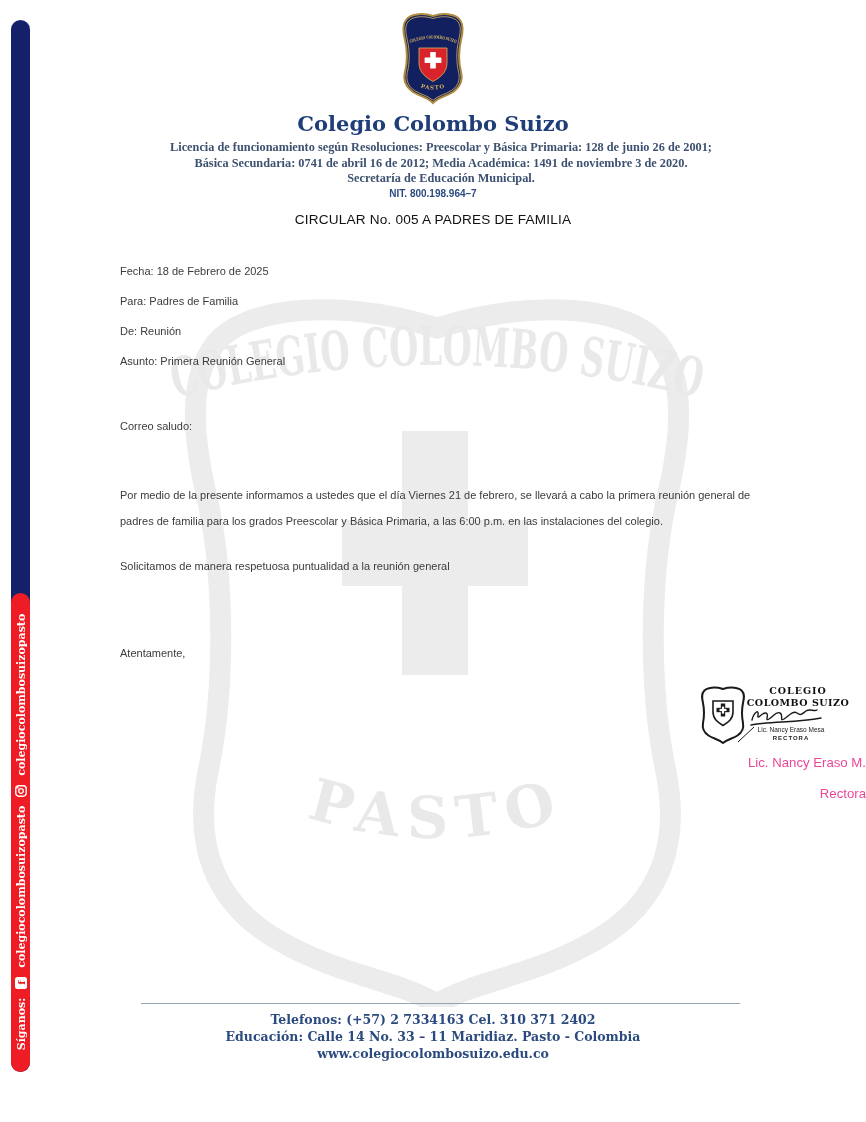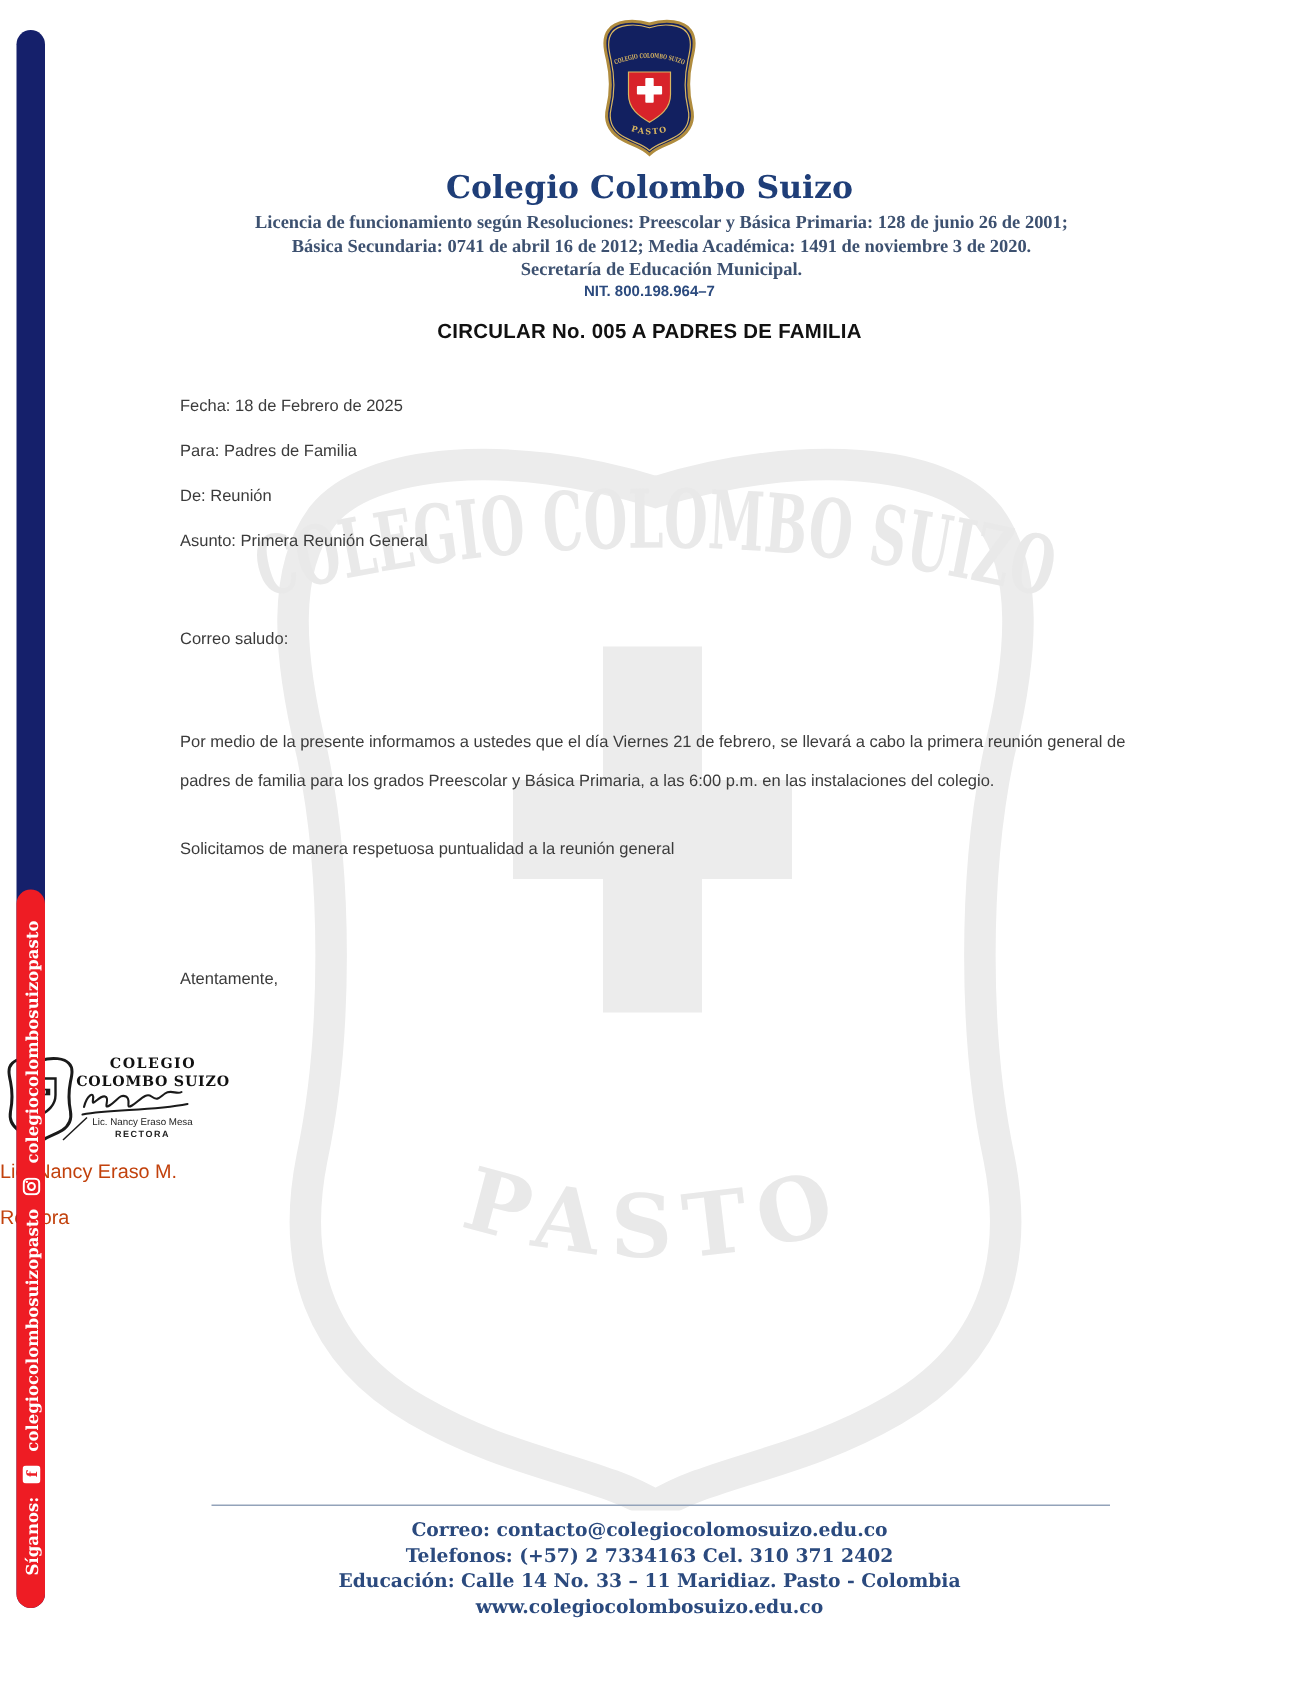--- a/index.html
+++ b/index.html
@@ -12,31 +12,31 @@
         transform:rotate(-90deg);display:flex;align-items:center;justify-content:center;gap:9px;
         z-index:5;color:#fff;font-family:"DejaVu Serif",serif;font-weight:bold;font-size:11px;white-space:nowrap;}
   .social-strip svg{flex:0 0 auto;}
   
   .watermark{position:absolute;left:150px;top:262px;z-index:0;}
   
   .header{position:absolute;left:0;top:12px;width:100%;text-align:center;z-index:2;}
   .school-name{font-family:"DejaVu Serif",serif;font-weight:bold;font-size:21px;color:#1f3e78;margin-top:2px;}
   .license{font-family:Liberation Serif, serif;font-weight:bold;font-size:12.3px;color:#3d5170;line-height:15.5px;margin-top:4px;margin-left:16px;}
   .nit{font-family:Liberation Sans, sans-serif;font-weight:bold;font-size:10px;color:#2b4a7e;margin-top:1px;}
-  .doc-title{font-size:13.6px;font-weight:bold;color:#111;margin-top:13px;letter-spacing:0.2px;}
+  .doc-title{font-size:13.6px;font-weight:normal;color:#111;margin-top:13px;letter-spacing:0.2px;}
   
   .letter{position:absolute;left:120px;top:264px;width:635px;z-index:2;color:#3b3b3b;font-size:11px;}
   .letter p{margin:0;line-height:15px;}
   .l-para{margin-top:15px !important;}
   .l-saludo{margin-top:50px !important;}
   .l-body{margin-top:48px !important;line-height:26px !important;}
   .l-body2{margin-top:25px !important;}
   .l-cierre{margin-top:72px !important;}
   
-  .sig-block{position:absolute;left:0;top:700px;width:100%;text-align:left;z-index:2;color:#c2410c;font-size:13.2px;}
+  .sig-block{position:absolute;left:0;top:682px;width:100%;text-align:right;z-index:2;color:#ec4899;font-size:13.2px;}
   .sig-name{margin-top:4px;}
   .sig-role{margin-top:16px;}
   
   .footer-divider{position:absolute;left:141px;top:1003px;width:599px;height:1px;background:#93a3ba;z-index:2;}
   .footer{position:absolute;left:0;top:1011px;width:100%;text-align:center;z-index:2;
         font-family:"DejaVu Serif",serif;font-weight:bold;font-size:12.5px;color:#2b4a7e;line-height:17px;}
   .footer .lbl{font-weight:bold;}
   .footer .val{font-weight:normal;font-weight:bold;}
 </style>
 </head>
@@ -143,19 +143,18 @@
       <path d="M 42,60 L 58,45" fill="none" stroke="#1a1a1a" stroke-width="1"></path>
       <text x="95" y="50" font-family="Liberation Sans, sans-serif" font-size="6.5" fill="#222" text-anchor="middle">Lic. Nancy Eraso Mesa</text>
       <text x="95" y="58" font-family="Liberation Sans, sans-serif" font-weight="bold" font-size="6" fill="#222" text-anchor="middle" letter-spacing="1">RECTORA</text>
     </svg>
     <div class="sig-name">Lic. Nancy Eraso M.</div>
     <div class="sig-role">Rectora</div>
   </div>
 
   <div class="footer-divider"></div>
   <div class="footer">
-    <div><span class="lbl">Correo:</span><span class="val"> contacto@colegiocolomosuizo.edu.co</span></div>
     <div><span class="lbl">Telefonos:</span><span class="val"> (+57) 2 7334163 Cel. 310 371 2402</span></div>
     <div><span class="lbl">Educación:</span><span class="val"> Calle 14 No. 33 – 11 Maridiaz. Pasto - Colombia</span></div>
     <div><span class="val">www.colegiocolombosuizo.edu.co</span></div>
   </div>
 
 </div>
 
 </body></html>

